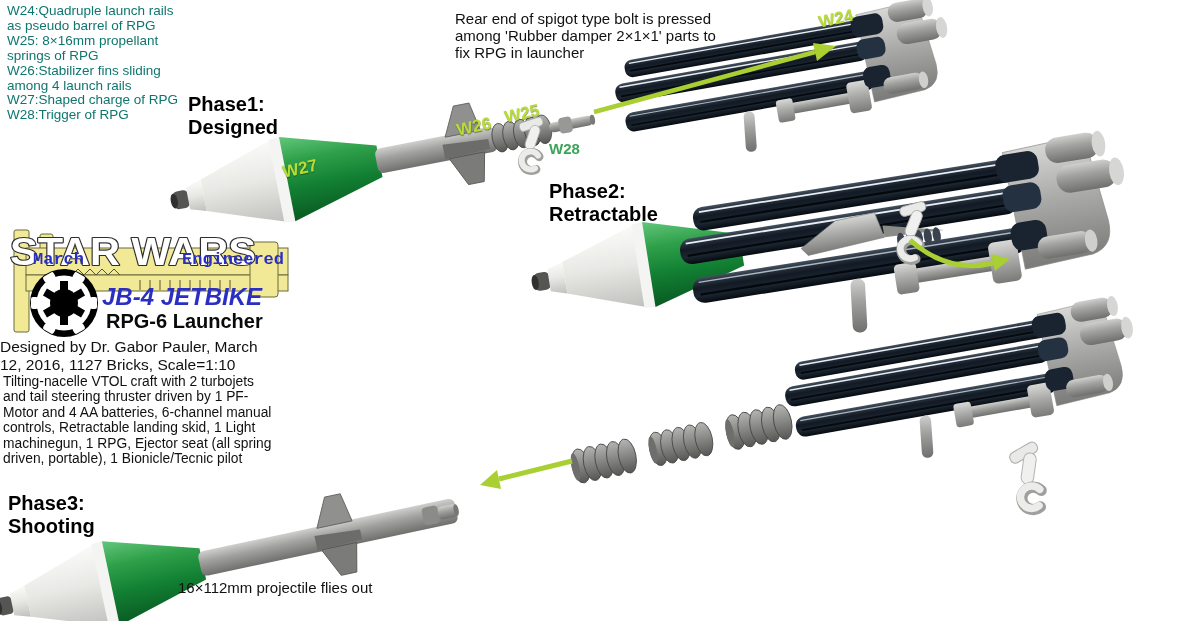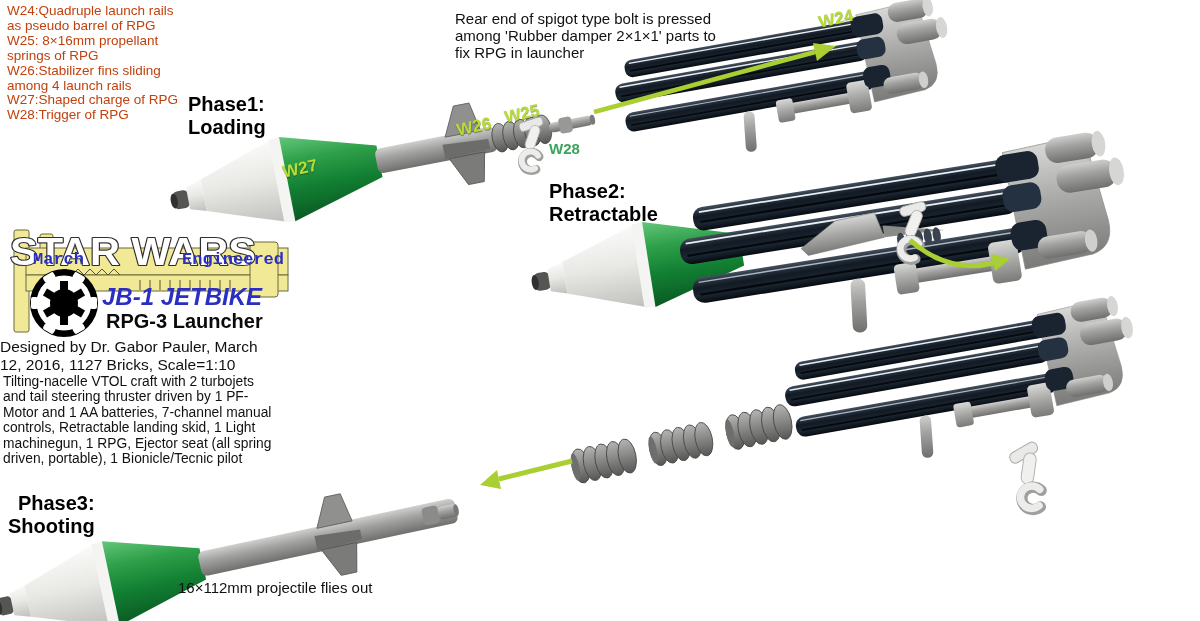--- a/index.html
+++ b/index.html
@@ -1,28 +1,28 @@
 <!DOCTYPE html>
 <html style="--c-background: #ffffff; --c-railDark: #141c26; --c-grayMid: #9a9a98; --c-grayLight: #d0d0ce; --c-green: #1f9638; --c-whitePart: #ececea; --c-arrowGreen: #a9cf32; --c-labelYellow: #b9dc38; --c-labelGreen: #3aa458; --c-logoYellow: #f2e996; --c-logoBlue: #2a2fc2; --c-textBlack: #111111;"><head>
 <meta charset="utf-8">
 <style>
   html,body{margin:0;padding:0;background:#fff;}
   .stage{position:relative;width:1200px;height:621px;background:#fff;overflow:hidden;
          font-family:"Liberation Sans",sans-serif;color:#000;}
   .stage svg{position:absolute;left:0;top:0;}
   .abs{position:absolute;white-space:pre-line;}
-  .legend{left:7px;top:4px;font-size:13.5px;line-height:14.9px;color:#c2410c;}
+  .legend{left:7px;top:4px;font-size:13.5px;line-height:14.9px;color:#0f766e;}
   .note{font-size:15px;line-height:17px;color:#111;}
   .note-spigot{left:455px;top:10px;}
   .note-trigger{left:886px;top:266px;}
   .note-projectile{left:178px;top:579px;white-space:nowrap;}
   .phase{font-weight:bold;font-size:20px;line-height:23px;color:#000;}
   .phase1{left:188px;top:93px;}
   .phase2{left:549px;top:180px;}
-  .phase3{left:8px;top:492px;text-align:right;}
+  .phase3{left:8px;top:492px;}
   .wlab{position:absolute;font-weight:bold;font-size:17px;color:var(--c-labelYellow);
         text-shadow:0 1px 1px rgba(30,45,0,.5);transform-origin:0 0;white-space:nowrap;}
   .w24{left:817px;top:13px;transform:rotate(-12deg);}
   .w25{left:503px;top:108px;transform:rotate(-12deg);}
   .w26{left:455px;top:121px;transform:rotate(-12deg);}
   .w27{left:281px;top:163px;transform:rotate(-12deg);}
   .w28{left:549px;top:140px;font-size:15px;color:var(--c-labelGreen);text-shadow:none;}
   .tagline{position:absolute;font-family:"Liberation Mono","DejaVu Sans Mono",monospace;
            font-weight:bold;font-size:17px;color:var(--c-logoBlue);white-space:nowrap;}
   .tag-left{left:33px;top:250px;}
@@ -277,38 +277,38 @@
 among 4 launch rails
 W27:Shaped charge of RPG
 W28:Trigger of RPG</div>
 
   <div class="abs note note-spigot">Rear end of spigot type bolt is pressed
 among 'Rubber damper 2×1×1' parts to
 fix RPG in launcher</div>
   <div class="abs note note-projectile">16×112mm projectile flies out</div>
 
   <div class="abs phase phase1">Phase1:
-Loading</div>
+Designed</div>
   <div class="abs phase phase2">Phase2:
 Retractable</div>
   <div class="abs phase phase3">Phase3:
 Shooting</div>
 
   <div class="wlab w24">W24</div>
   <div class="wlab w25">W25</div>
   <div class="wlab w26">W26</div>
   <div class="wlab w27">W27</div>
   <div class="wlab w28">W28</div>
 
   <div class="tagline tag-left">March</div>
   <div class="tagline tag-right">Engineered</div>
-  <div class="model-name">JB-1 JETBIKE</div>
-  <div class="subtitle">RPG-3 Launcher</div>
+  <div class="model-name">JB-4 JETBIKE</div>
+  <div class="subtitle">RPG-6 Launcher</div>
   <div class="abs credits">Designed by Dr. Gabor Pauler, March
 12, 2016, 1127 Bricks, Scale=1:10</div>
   <div class="abs desc">Tilting-nacelle VTOL craft with 2 turbojets
 and tail steering thruster driven by 1 PF-
-Motor and 1 AA batteries, 7-channel manual
+Motor and 4 AA batteries, 6-channel manual
 controls, Retractable landing skid, 1 Light
 machinegun, 1 RPG, Ejector seat (all spring
 driven, portable), 1 Bionicle/Tecnic pilot</div>
 
 </div>
 
 </body></html>

